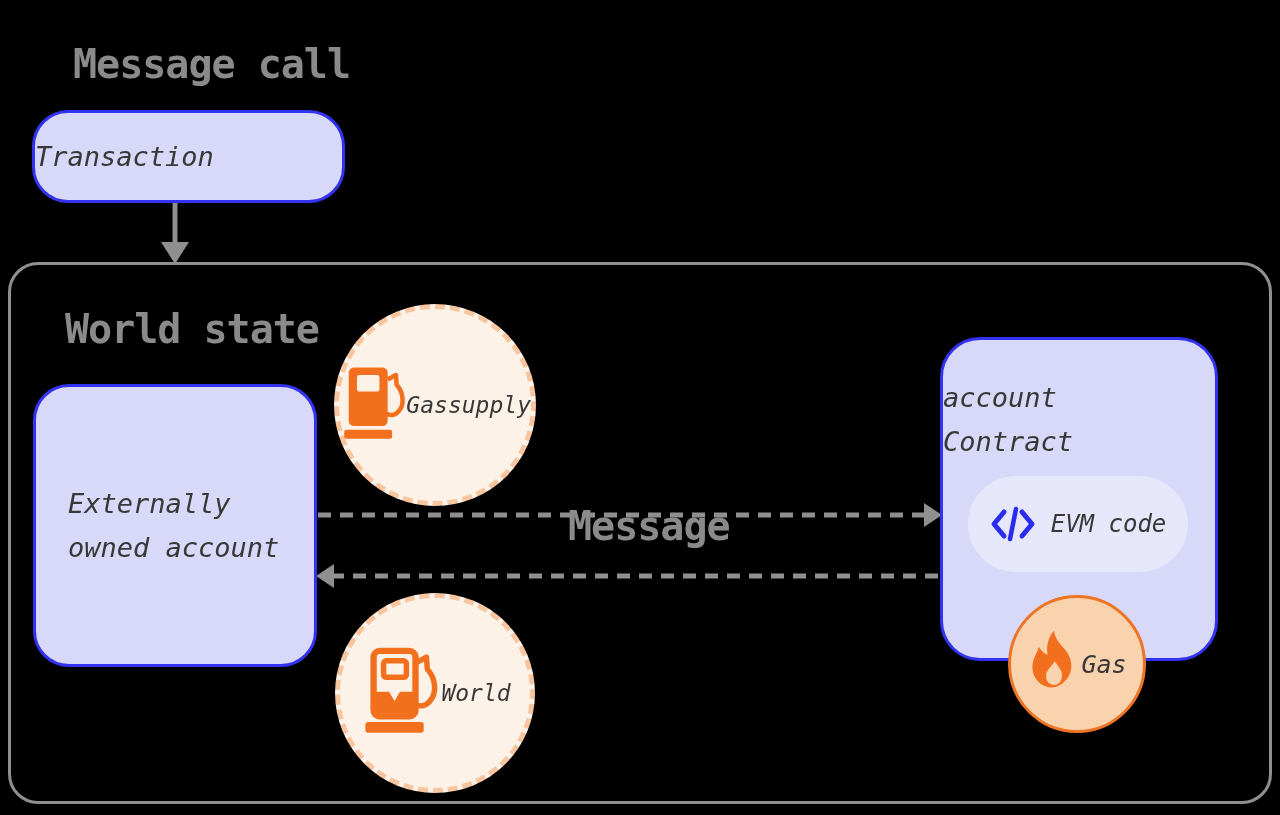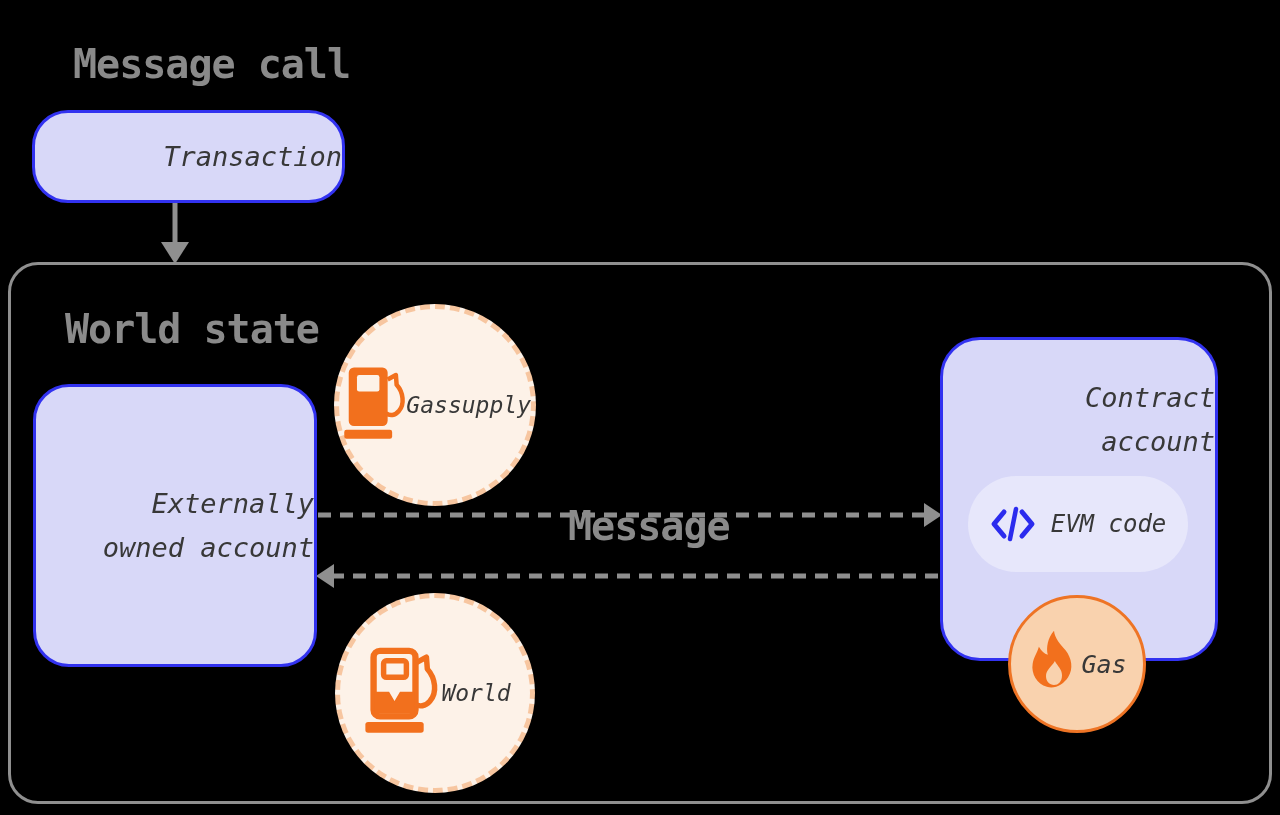--- a/index.html
+++ b/index.html
@@ -7,21 +7,21 @@
     position:relative;width:1280px;height:815px;background:#000;overflow:hidden;
     font-family:"DejaVu Sans Mono","Liberation Mono",monospace;
   }
   .gray-label{
     position:absolute;font-weight:bold;font-size:40px;color:#8a8a8a;
     letter-spacing:-1px;white-space:nowrap;
   }
   .node{
     position:absolute;background:#d8d8f8;border:3px solid #3232f0;
     box-sizing:border-box;display:flex;flex-direction:column;
-    align-items:flex-end;justify-content:center;
+    align-items:flex-start;justify-content:center;
     color:#383838;font-style:italic;text-align:center;
   }
   .transaction{left:32px;top:110px;width:313px;height:93px;border-radius:36px;font-size:27px;}
   .world-state{
     position:absolute;left:8px;top:262px;width:1264px;height:542px;
     border:3.5px solid #8f8f8f;border-radius:30px;box-sizing:border-box;
   }
   .eoa{left:33px;top:384px;width:284px;height:283px;border-radius:36px;font-size:27px;line-height:44px;padding-left:32px;}
   .contract{left:940px;top:337px;width:278px;height:324px;border-radius:40px;
     justify-content:flex-start;padding-top:36px;font-size:27px;line-height:44px;}
@@ -98,22 +98,22 @@
       <rect x="16" y="7" width="46" height="72" rx="7" fill="none" stroke="#f2701d" stroke-width="7"></rect>
       <rect x="27" y="18" width="25" height="18" rx="3" fill="none" stroke="#f2701d" stroke-width="6"></rect>
       <path d="M17 52 L33 52 L39 62 L45 52 L61 52 L61 76 L17 76 Z" fill="#f2701d"></path>
       <rect x="7" y="85" width="64" height="12" rx="3" fill="#f2701d"></rect>
       <path d="M63 20 L74 14 L75 27 C84 37 86 53 78 62 C73 68 66 69 61 65" fill="none" stroke="#f2701d" stroke-width="6" stroke-linejoin="round"></path>
     </svg>
     <span>World</span>
   </div>
 
   <div class="node contract">
+    <span>account</span>
     <span>Contract</span>
-    <span>account</span>
   </div>
 
   <div class="evm-pill">
     <svg class="icon" width="46" height="38" viewBox="0 0 92 72">
       <path d="M28 12 L8 36 L28 60" fill="none" stroke="#2b2bee" stroke-width="10" stroke-linecap="round" stroke-linejoin="round"></path>
       <path d="M64 12 L84 36 L64 60" fill="none" stroke="#2b2bee" stroke-width="10" stroke-linecap="round" stroke-linejoin="round"></path>
       <path d="M52 6 L40 66" fill="none" stroke="#2b2bee" stroke-width="9" stroke-linecap="round"></path>
     </svg>
     <span>EVM code</span>
   </div>

